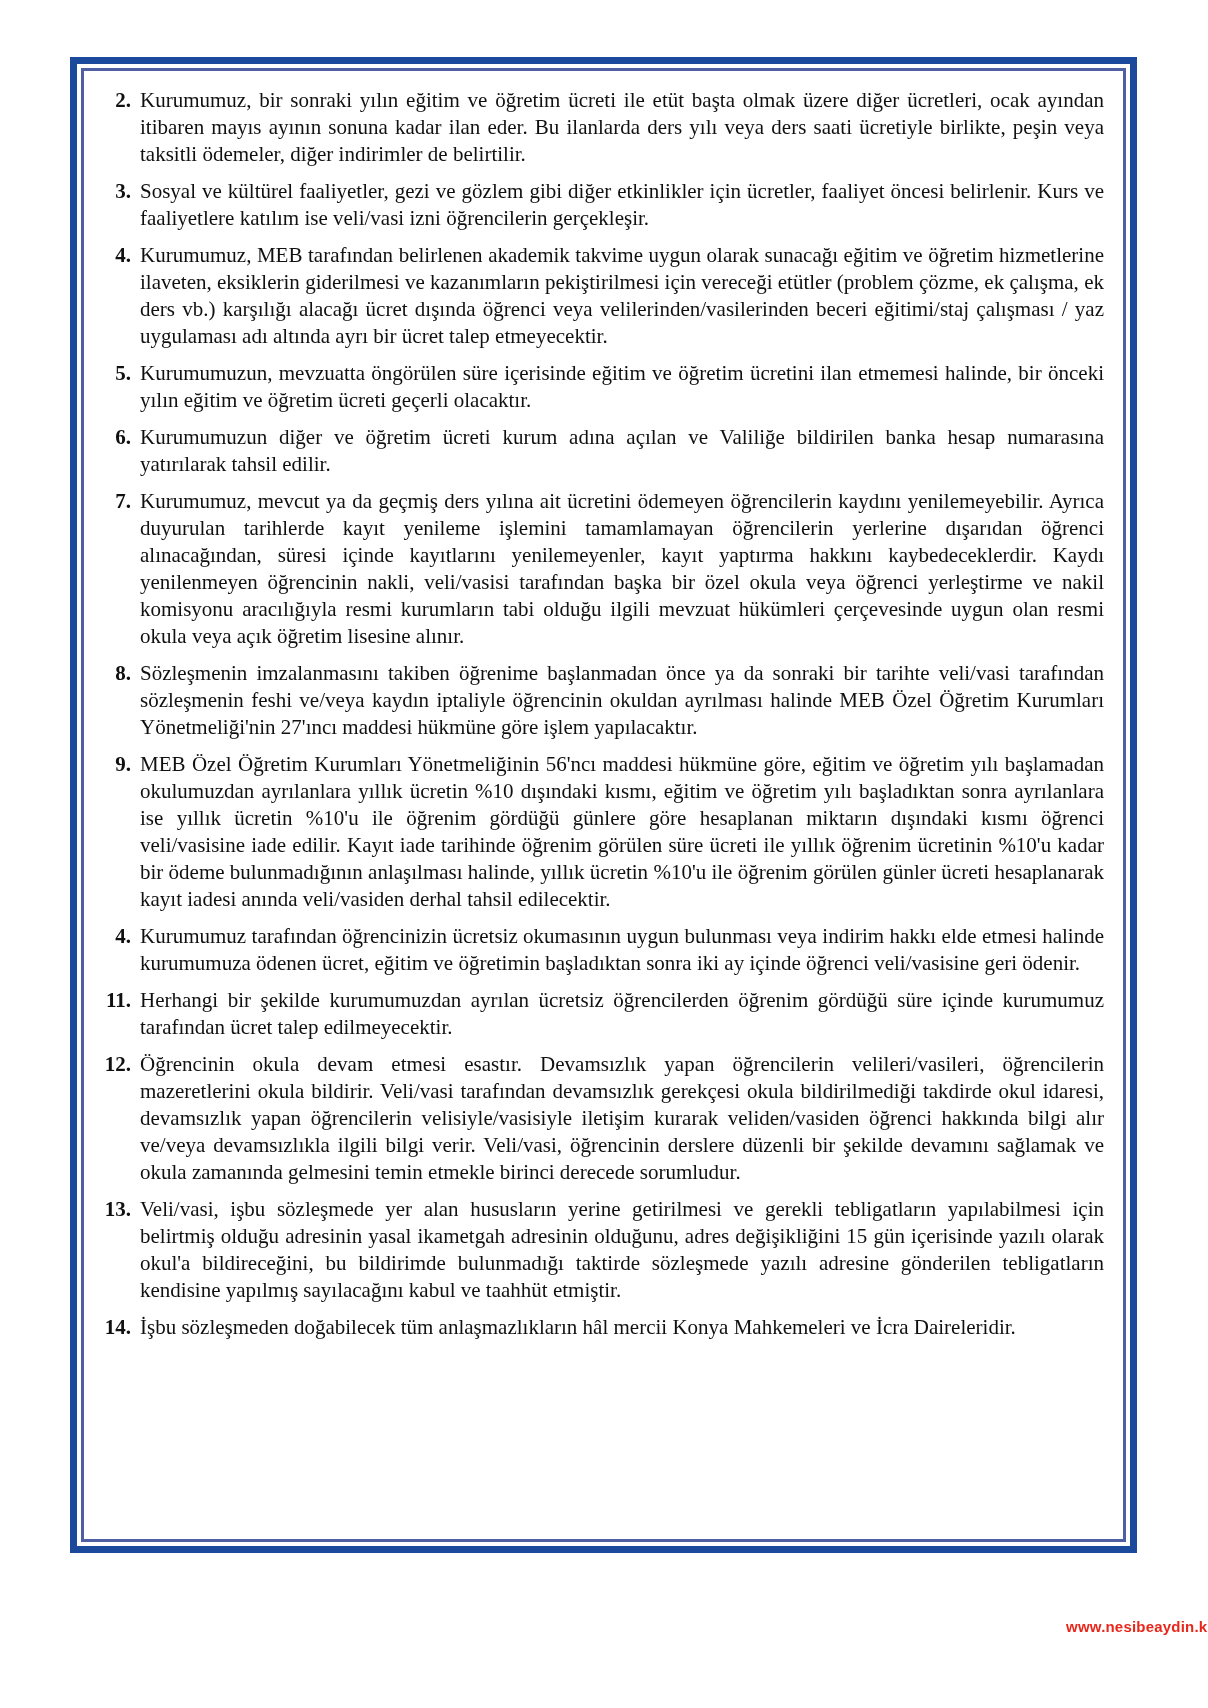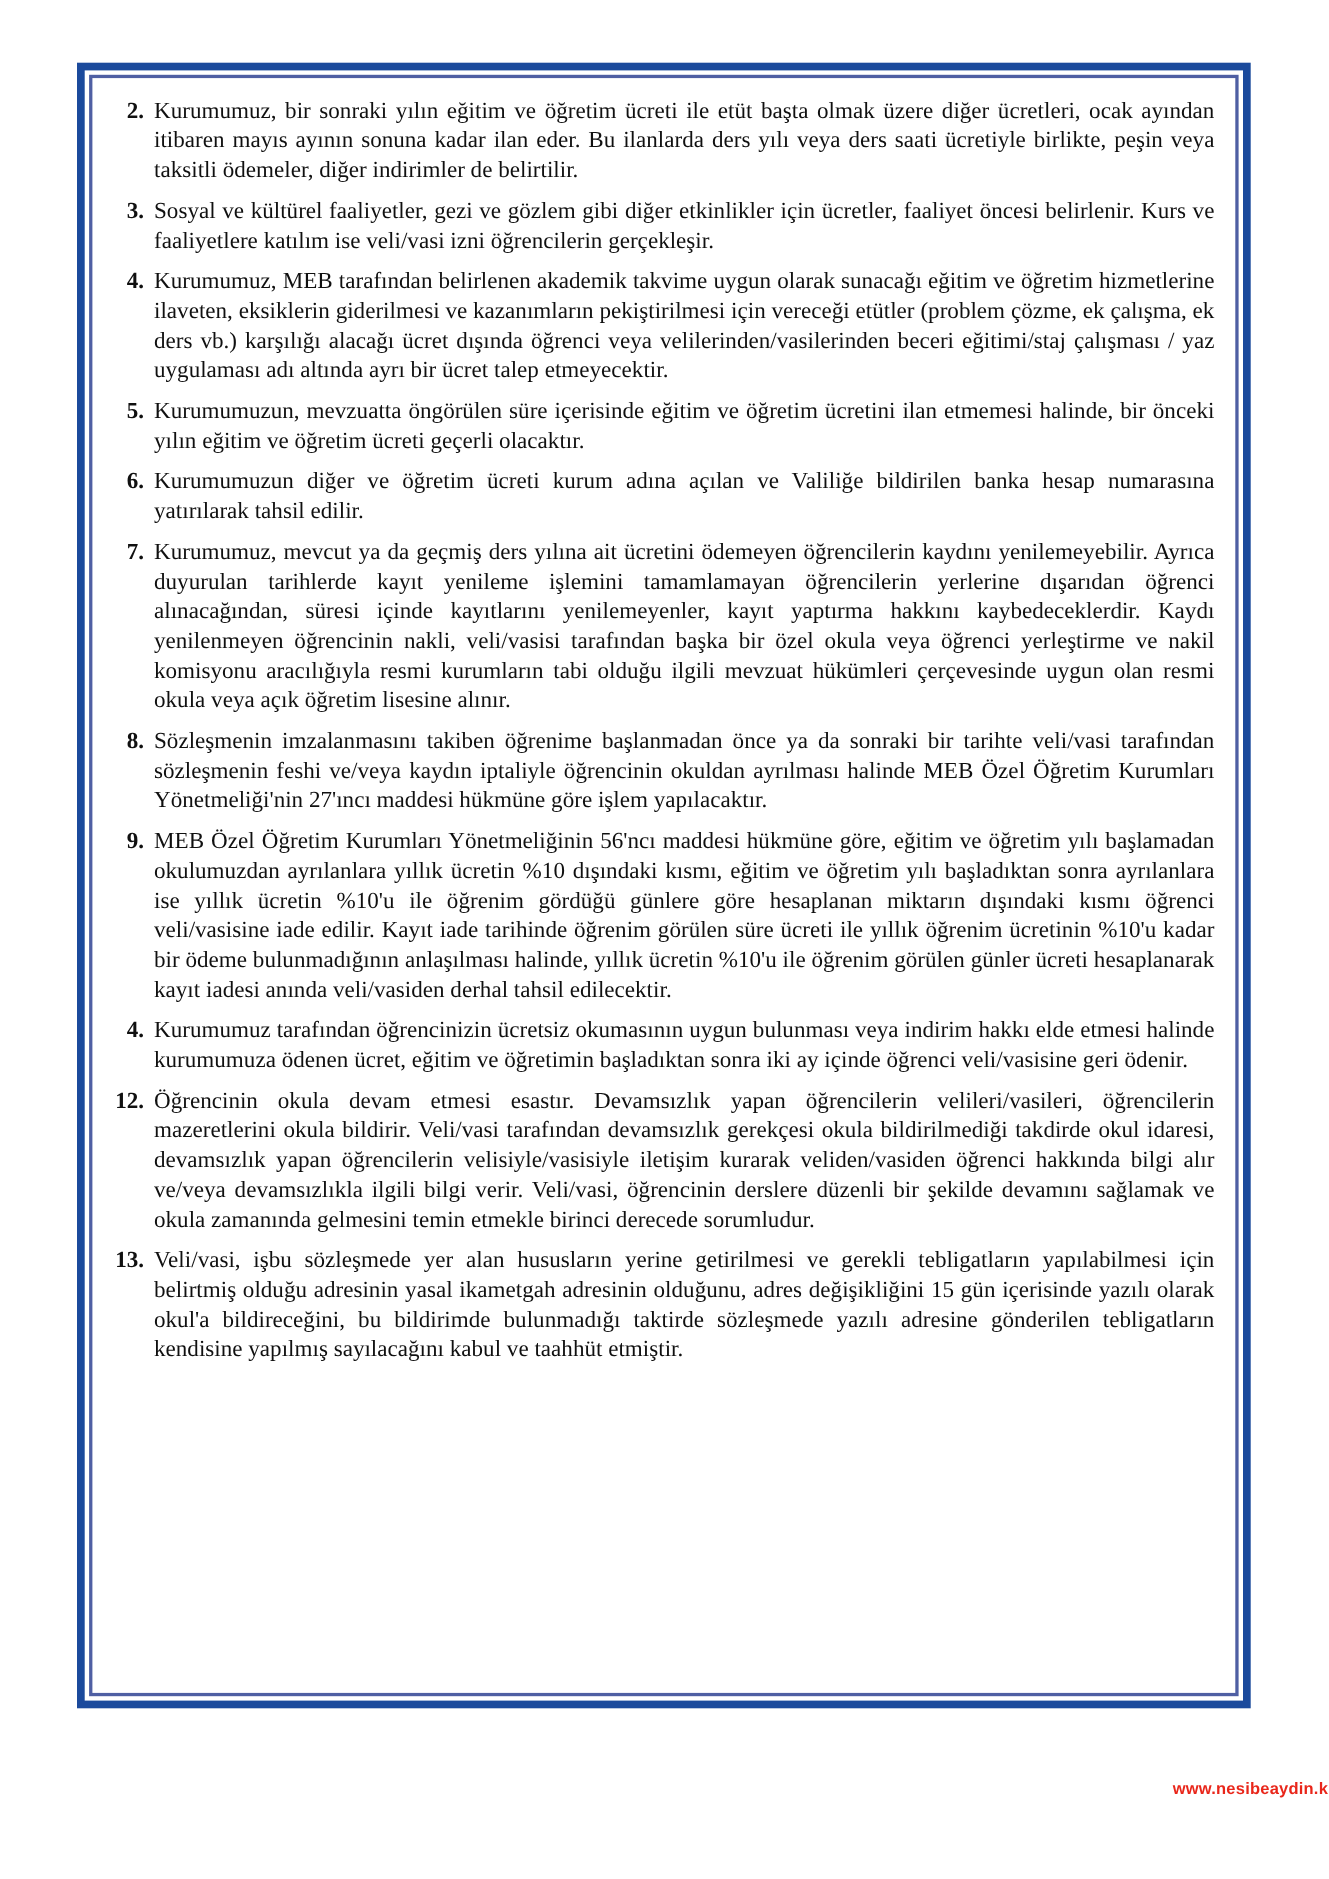--- a/index.html
+++ b/index.html
@@ -117,30 +117,38 @@
         <div class="item">
           <span class="num">9.</span>
           <span class="text">MEB Özel Öğretim Kurumları Yönetmeliğinin 56'ncı maddesi hükmüne göre, eğitim ve öğretim yılı başlamadan okulumuzdan ayrılanlara yıllık ücretin %10 dışındaki kısmı, eğitim ve öğretim yılı başladıktan sonra ayrılanlara ise yıllık ücretin %10'u ile öğrenim gördüğü günlere göre hesaplanan miktarın dışındaki kısmı öğrenci veli/vasisine iade edilir. Kayıt iade tarihinde öğrenim görülen süre ücreti ile yıllık öğrenim ücretinin %10'u kadar bir ödeme bulunmadığının anlaşılması halinde, yıllık ücretin %10'u ile öğrenim görülen günler ücreti hesaplanarak kayıt iadesi anında veli/vasiden derhal tahsil edilecektir.</span>
         </div>
 
         <div class="item">
           <span class="num">4.</span>
           <span class="text">Kurumumuz tarafından öğrencinizin ücretsiz okumasının uygun bulunması veya indirim hakkı elde etmesi halinde kurumumuza ödenen ücret, eğitim ve öğretimin başladıktan sonra iki ay içinde öğrenci veli/vasisine geri ödenir.</span>
         </div>
 
+        <div class="item">
+          <span class="num">11.</span>
+          <span class="text">Herhangi bir şekilde kurumumuzdan ayrılan ücretsiz öğrencilerden öğrenim gördüğü süre içinde kurumumuz tarafından ücret talep edilmeyecektir.</span>
+        </div>
 
         <div class="item">
           <span class="num">12.</span>
           <span class="text">Öğrencinin okula devam etmesi esastır. Devamsızlık yapan öğrencilerin velileri/vasileri, öğrencilerin mazeretlerini okula bildirir. Veli/vasi tarafından devamsızlık gerekçesi okula bildirilmediği takdirde okul idaresi, devamsızlık yapan öğrencilerin velisiyle/vasisiyle iletişim kurarak veliden/vasiden öğrenci hakkında bilgi alır ve/veya devamsızlıkla ilgili bilgi verir. Veli/vasi, öğrencinin derslere düzenli bir şekilde devamını sağlamak ve okula zamanında gelmesini temin etmekle birinci derecede sorumludur.</span>
         </div>
 
         <div class="item">
           <span class="num">13.</span>
           <span class="text">Veli/vasi, işbu sözleşmede yer alan hususların yerine getirilmesi ve gerekli tebligatların yapılabilmesi için belirtmiş olduğu adresinin yasal ikametgah adresinin olduğunu, adres değişikliğini 15 gün içerisinde yazılı olarak okul'a bildireceğini, bu bildirimde bulunmadığı taktirde sözleşmede yazılı adresine gönderilen tebligatların kendisine yapılmış sayılacağını kabul ve taahhüt etmiştir.</span>
         </div>
 
+        <div class="item">
+          <span class="num">14.</span>
+          <span class="text">İşbu sözleşmeden doğabilecek tüm anlaşmazlıkların hâl mercii Konya Mahkemeleri ve İcra Daireleridir.</span>
+        </div>
 
       </div>
     </div>
   </div>
 
   <div class="footer">www.nesibeaydin.k12.tr</div>
 </div>
 
 </body></html>

